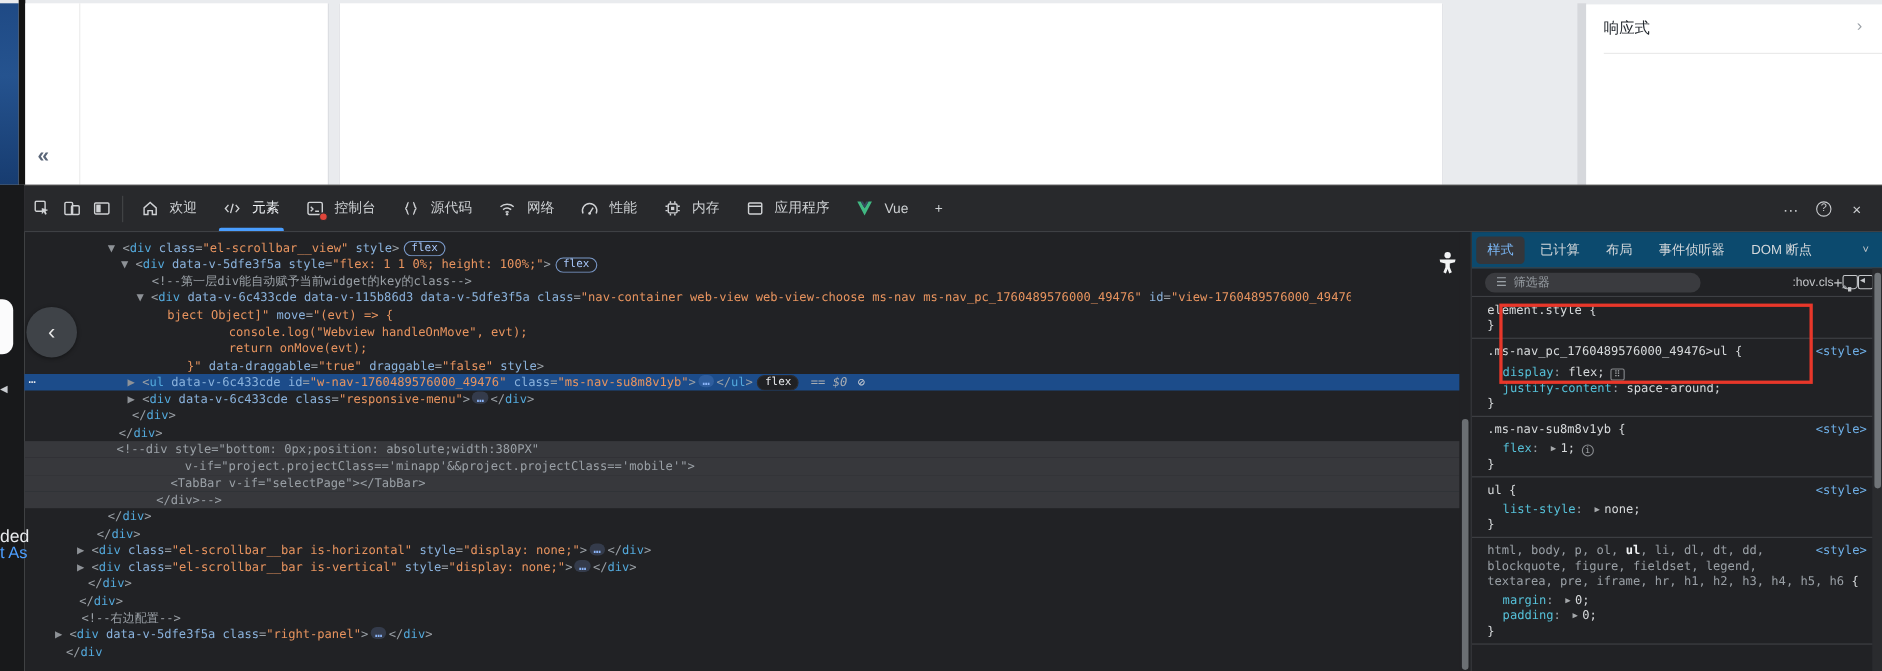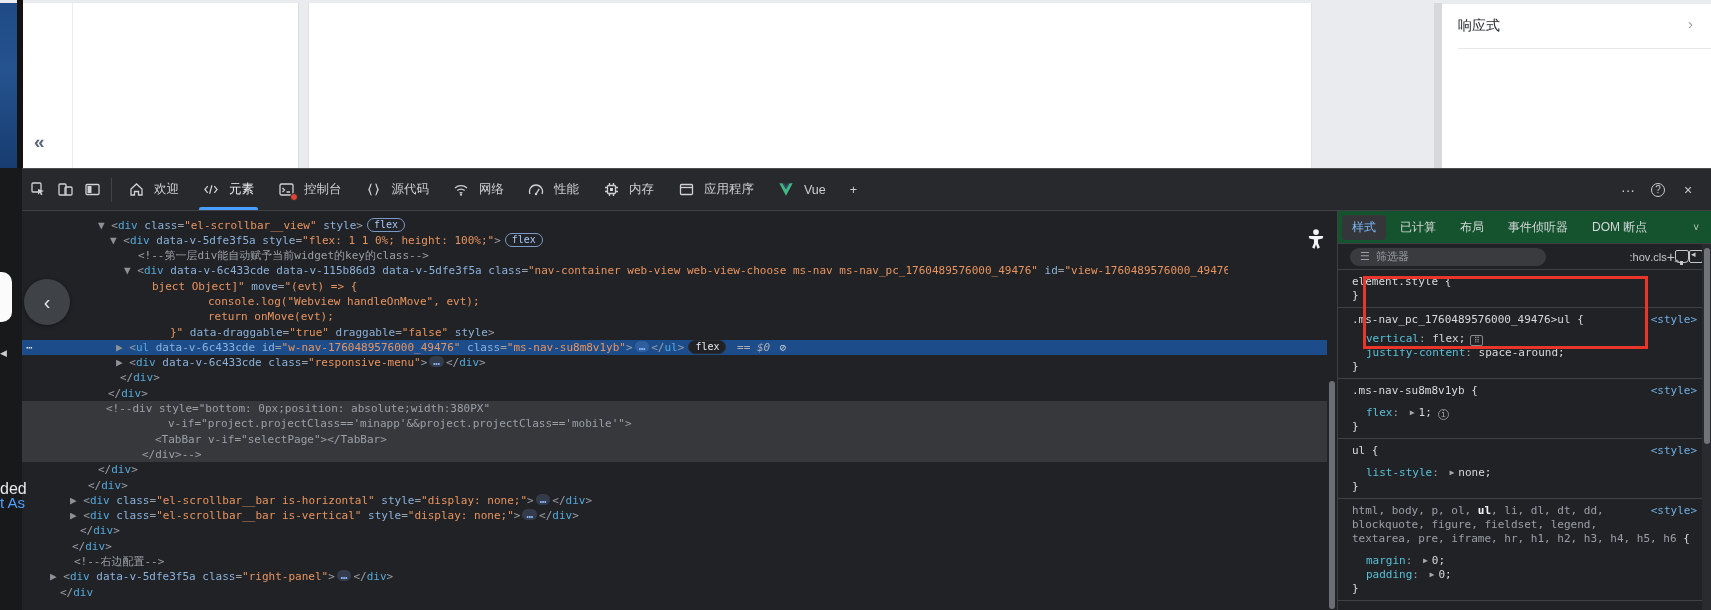--- a/index.html
+++ b/index.html
@@ -74,21 +74,21 @@
 
   .elements-scrollbar { position:absolute; left:1305px; top:0; width:10px; height:400px; background:#212225; }
   .el-thumb { position:absolute; left:2px; top:170px; width:6px; height:228px; background:#6b6f73; border-radius:3px; }
   .panel-divider { position:absolute; left:1315px; top:0; width:1px; height:400px; background:#3e4044; }
 
   .a11y-float { position:absolute; left:1284px; top:17px; width:20px; height:23px; z-index:5; }
 
   
   .styles-panel { position:absolute; left:1316px; top:0; width:373px; height:400px; background:#212225;
                   font-family:"DejaVu Sans Mono","Liberation Mono",monospace; font-size:11px; overflow:hidden; }
-  .st-tabs { height:33px; background:#14532d; border-bottom:1px solid #3e4044; display:flex; align-items:center;
+  .st-tabs { height:33px; background:#0c4a6e; border-bottom:1px solid #3e4044; display:flex; align-items:center;
              font-family:"Liberation Sans","DejaVu Sans",sans-serif; font-size:12px; color:#d5d8db; }
   .st-tab { padding:4px 10px; margin-left:4px; border-radius:4px; }
   .st-tab.active { background:#35363a; color:#7cb8f8; }
   .st-caret { margin-left:auto; padding-right:12px; color:#c8cacc; font-size:10px; }
   .filter-row { height:26px; display:flex; align-items:center; border-bottom:1px solid #3e4044; padding:0 8px 0 12px;
                 font-family:"Liberation Sans","DejaVu Sans",sans-serif; }
   .filter-pill { width:196px; height:18px; background:#3a3b3f; border-radius:10px; color:#9aa0a6; font-size:11px;
                  display:flex; align-items:center; gap:6px; padding:0 10px; }
   .filter-ctrls { margin-left:auto; display:flex; align-items:center; color:#c5c7ca; font-size:11px; }
   .fc-plus { position:relative; font-size:14px; }
@@ -106,21 +106,21 @@
   .st-selw { color:#f0f2f4; font-weight:bold; }
   .st-prop { padding-left:14px; }
   .prop-name { color:#56c1d9; }
   .prop-val { color:#d7dadc; }
   .tri { display:inline-block; color:#a5a8ab; font-size:8px; margin:0 4px; vertical-align:1px; }
   .gridicon { display:inline-block; width:13px; height:11px; border:1px solid #87898d; border-radius:2px;
               color:#a9adb1; font-size:8px; line-height:9px; text-align:center; margin-left:5px; vertical-align:-1px; }
   .circle-i { display:inline-block; width:11px; height:11px; border:1px solid #8a8d91; border-radius:50%;
               color:#a9adb1; font-size:8px; line-height:10px; text-align:center; margin-left:6px; vertical-align:-1px; }
   .st-link { position:absolute; right:14px; top:5px; color:#6fb0e8; }
-  .gap-sm { margin-top:5px; } .gap-lg { margin-top:8px; }
+  .gap-sm { margin-top:5px; } .gap-lg { margin-top:3px; }
 
   .styles-scrollbar { position:absolute; right:0px; top:33px; width:9px; height:367px; background:#2a2b2e; }
   .st-thumb { position:absolute; left:1.5px; top:4px; width:6px; height:196px; background:#707478; border-radius:3px; }
 
   .red-annotation { position:absolute; left:1363px; top:276px; width:285px; height:73px;
                     border:3px solid #e8372a; z-index:40; }
   svg { display:block; }
 </style>
 </head>
 <body>
@@ -329,21 +329,21 @@
             <span class="fc-icon elbox"></span>
           </div>
         </div>
         <div class="st-content" id="styles-content">
             <div class="st-section">
               <div class="st-line"><span class="st-sel">element.style {</span></div>
               <div class="st-line st-sel">}</div>
             </div>
             <div class="st-section">
               <div class="st-line"><span class="st-sel">.ms-nav_pc_1760489576000_49476&gt;ul {</span></div>
-              <div class="st-line st-prop gap-sm"><span class="prop-name">vertical</span><span class="tk-p">: </span><span class="prop-val">flex;</span><span class="gridicon">⠿</span></div>
+              <div class="st-line st-prop gap-sm"><span class="prop-name">display</span><span class="tk-p">: </span><span class="prop-val">flex;</span><span class="gridicon">⠿</span></div>
               <div class="st-line st-prop"><span class="prop-name">justify-content</span><span class="tk-p">: </span><span class="prop-val">space-around;</span></div>
               <div class="st-line st-sel">}</div>
               <span class="st-link">&lt;style&gt;</span>
             </div>
             <div class="st-section">
               <div class="st-line"><span class="st-sel">.ms-nav-su8m8v1yb {</span></div>
               <div class="st-line st-prop gap-lg"><span class="prop-name">flex</span><span class="tk-p">: </span><span class="tri">▶</span><span class="prop-val">1;</span><span class="circle-i">i</span></div>
               <div class="st-line st-sel">}</div>
               <span class="st-link">&lt;style&gt;</span>
             </div>

